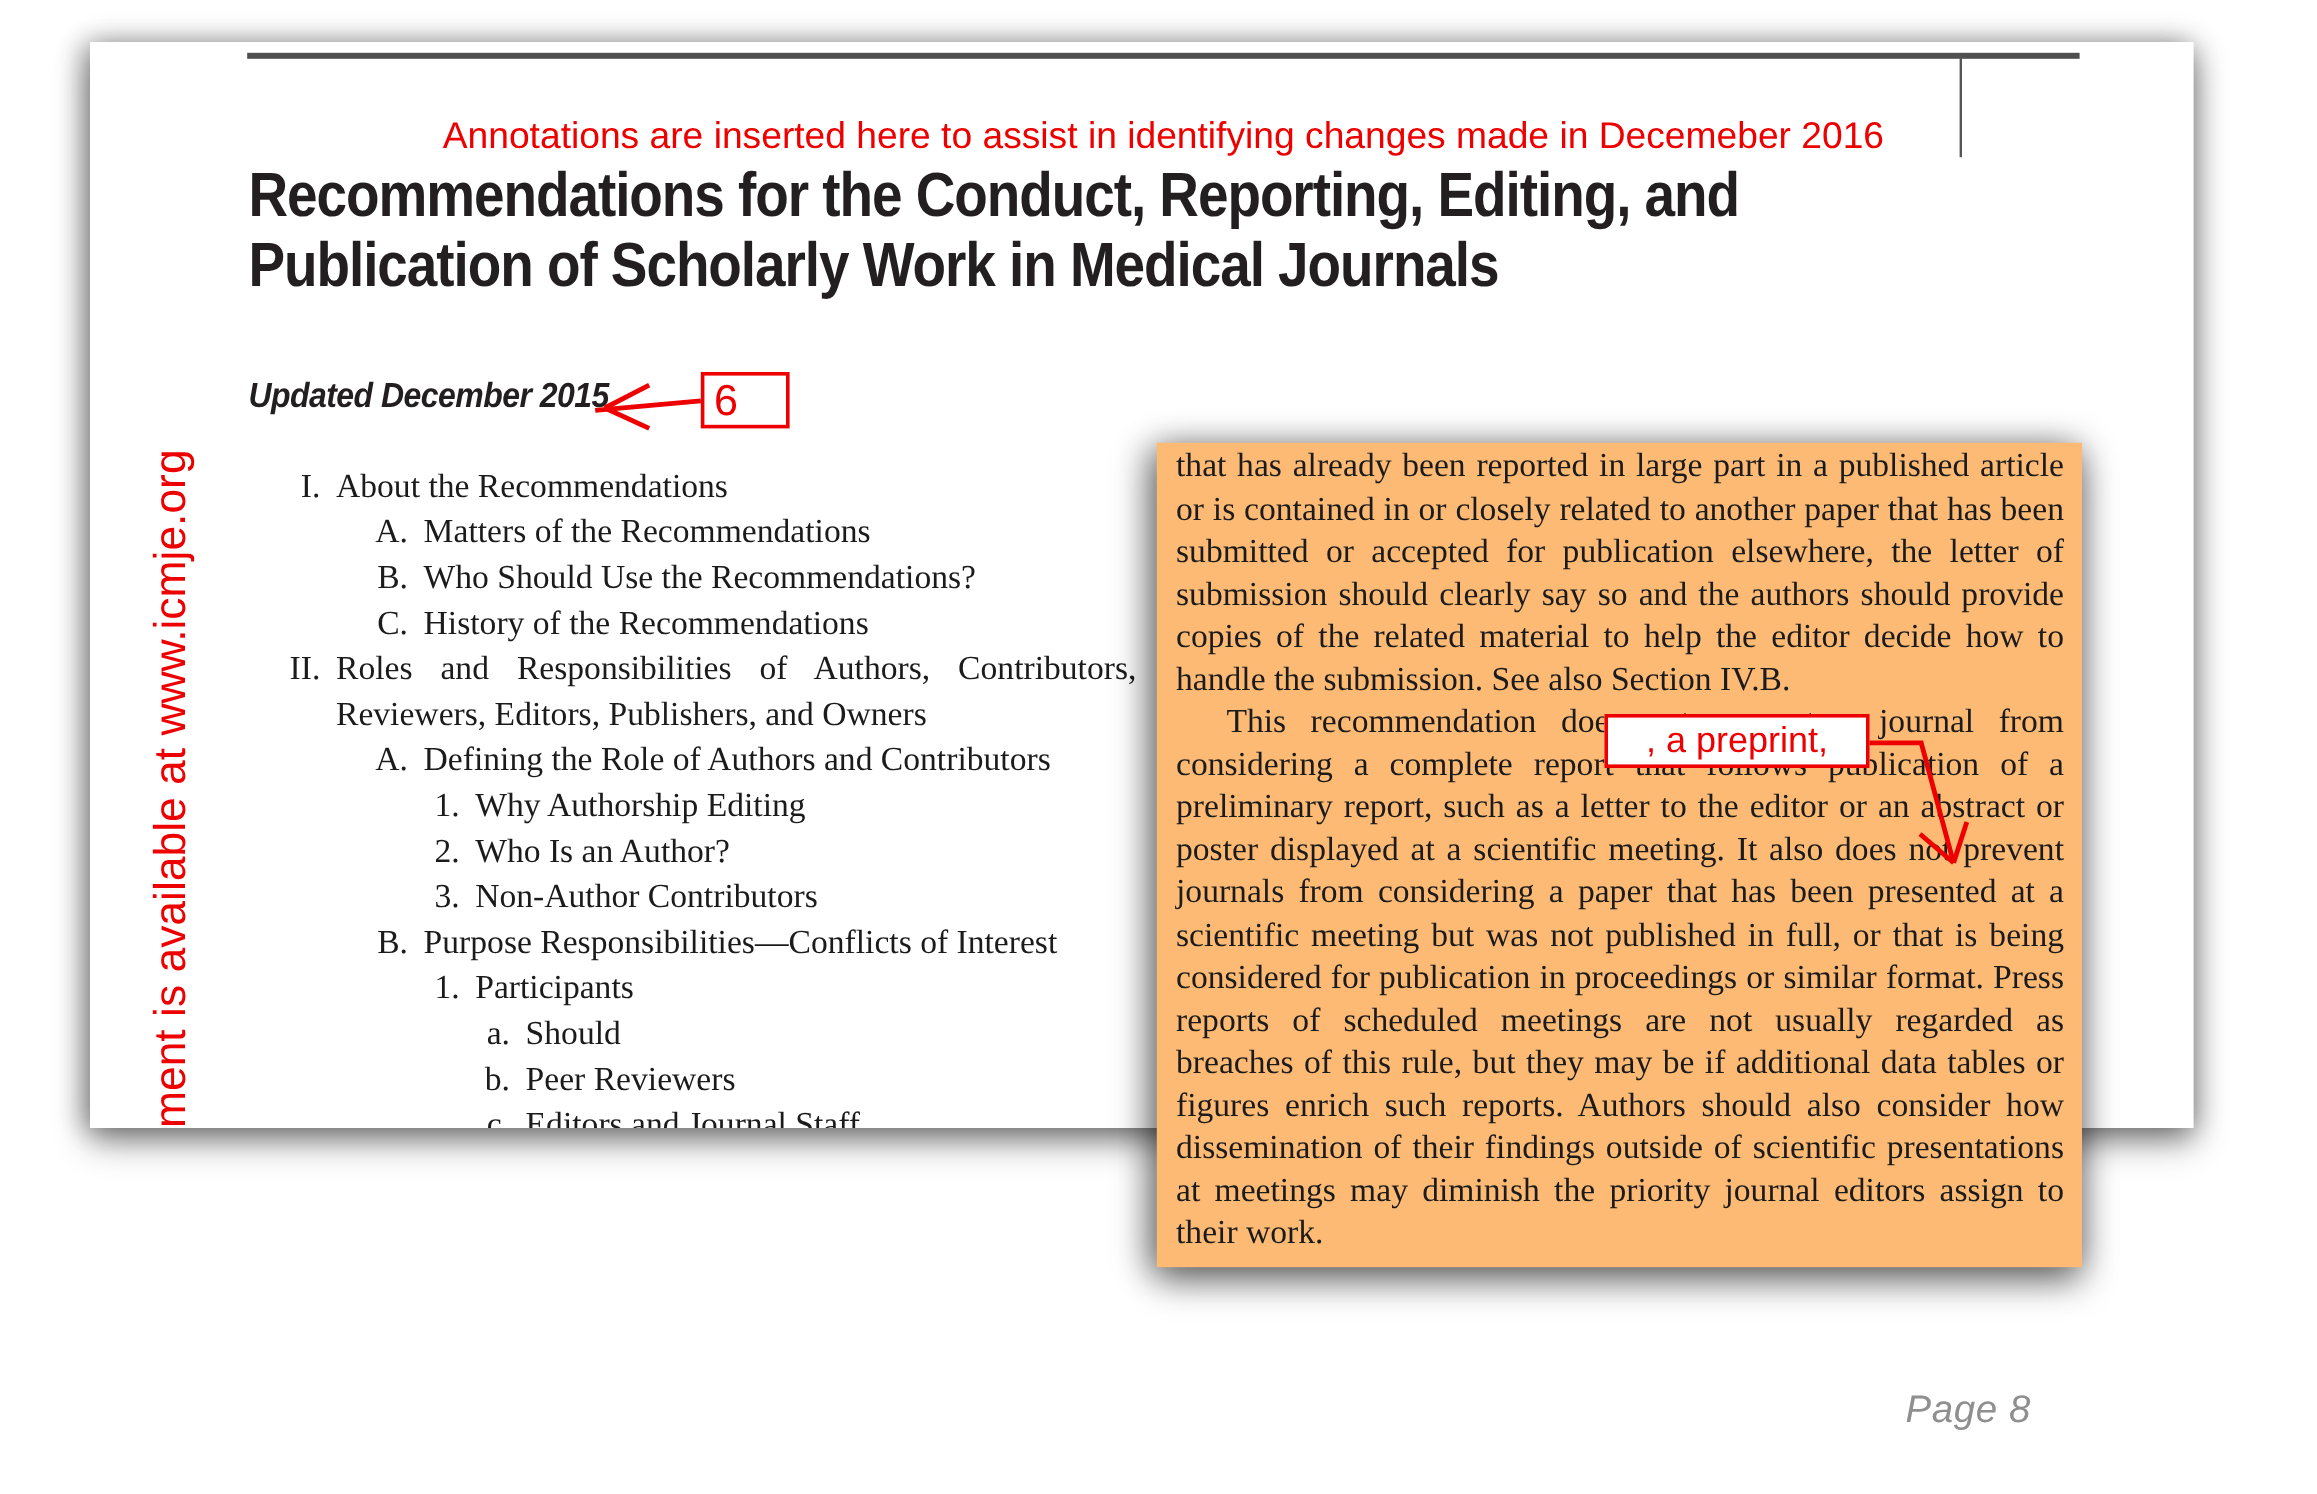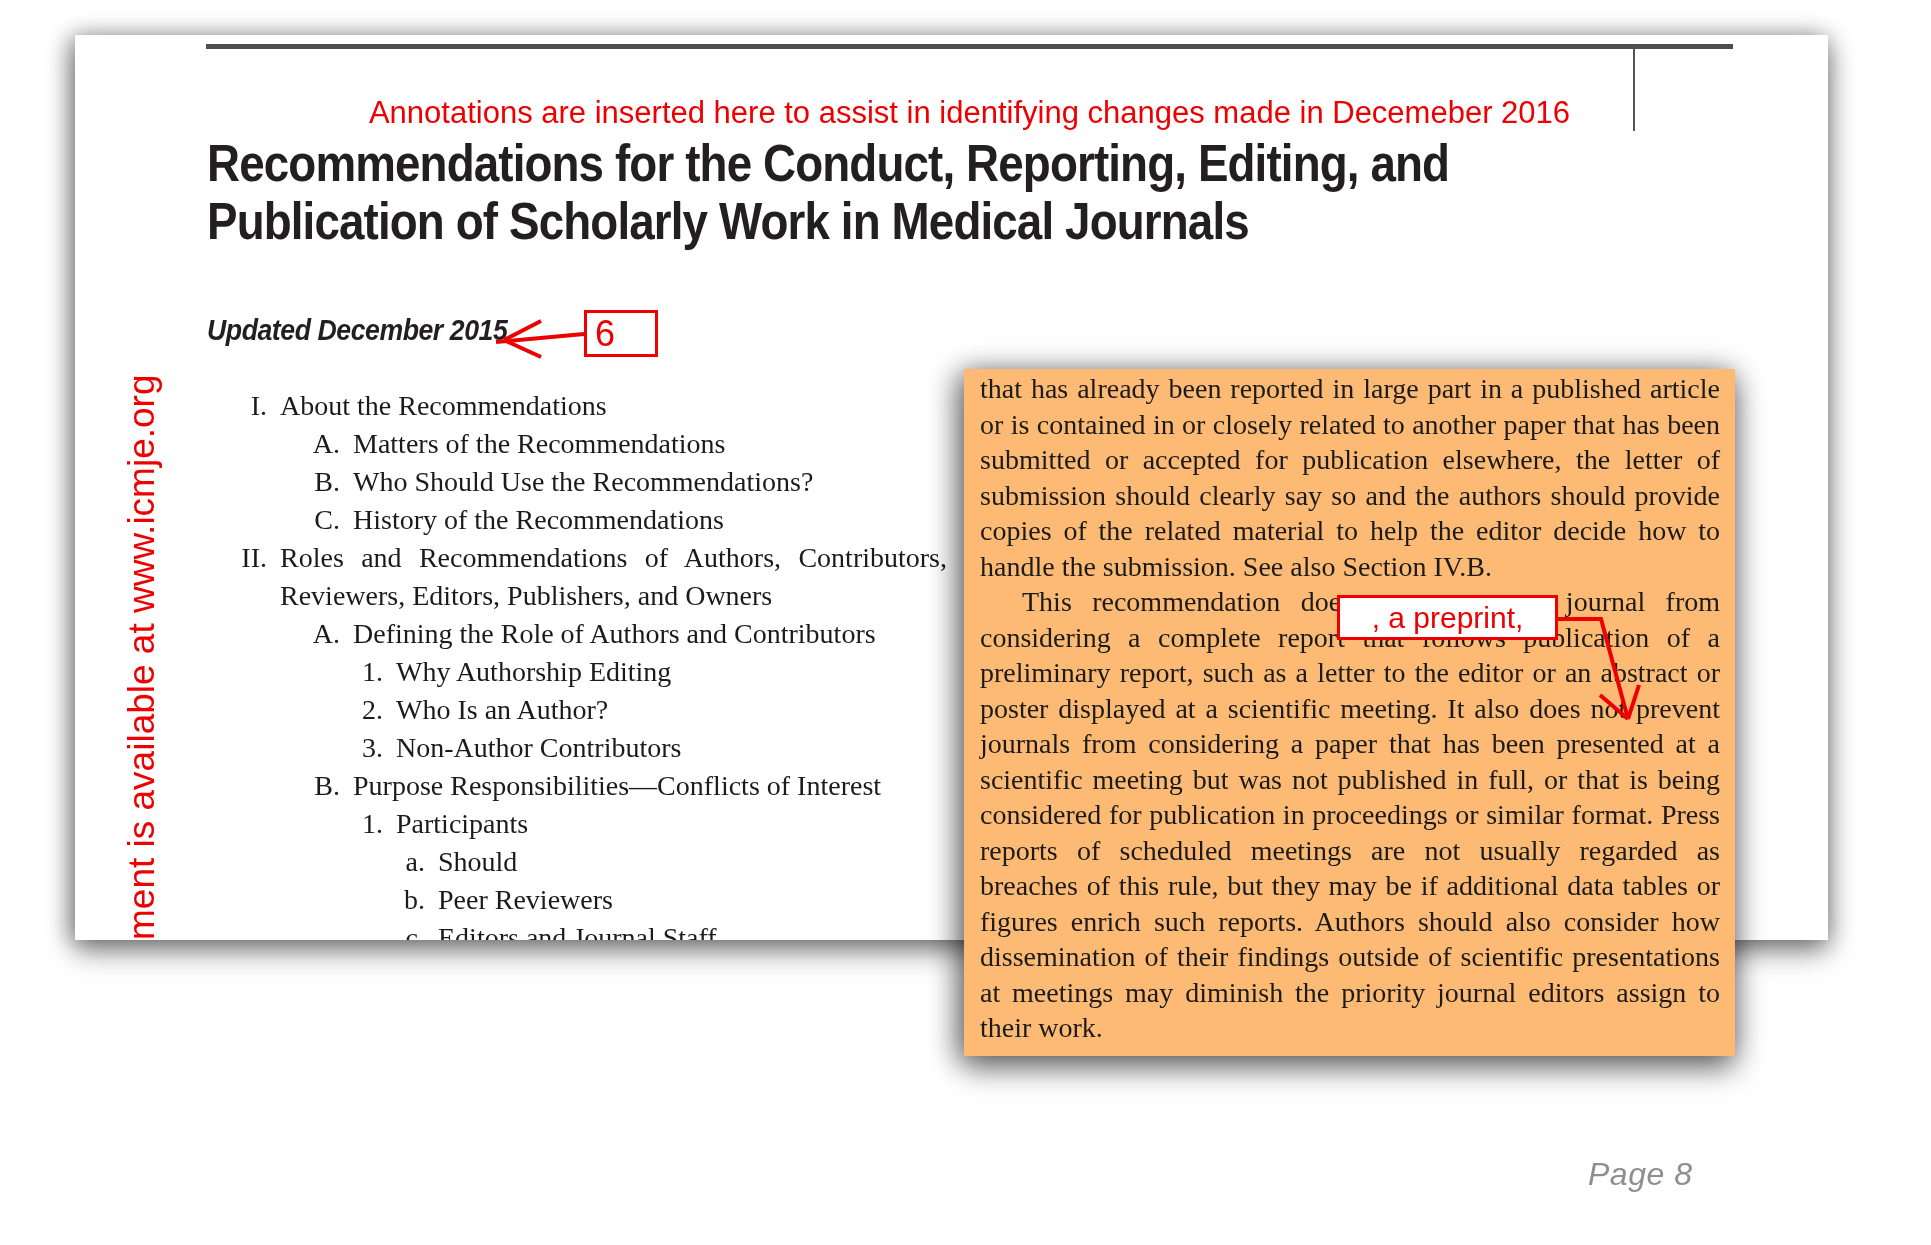--- a/index.html
+++ b/index.html
@@ -112,21 +112,21 @@
         <div class="toc-row lvl1">
           <span class="toc-label">B.</span>
           <span class="toc-text">Who Should Use the Recommendations?</span>
         </div>
         <div class="toc-row lvl1">
           <span class="toc-label">C.</span>
           <span class="toc-text">History of the Recommendations</span>
         </div>
         <div class="toc-row lvl0">
           <span class="toc-label">II.</span>
-          <span class="toc-text">Roles and Recommendations of Authors, Contributors, Reviewers, Editors, Publishers, and Owners</span>
+          <span class="toc-text">Roles and Responsibilities of Authors, Contributors, Reviewers, Editors, Publishers, and Owners</span>
         </div>
         <div class="toc-row lvl1">
           <span class="toc-label">A.</span>
           <span class="toc-text">Defining the Role of Authors and Contributors</span>
         </div>
         <div class="toc-row lvl2">
           <span class="toc-label">1.</span>
           <span class="toc-text">Why Authorship Editing</span>
         </div>
         <div class="toc-row lvl2">

